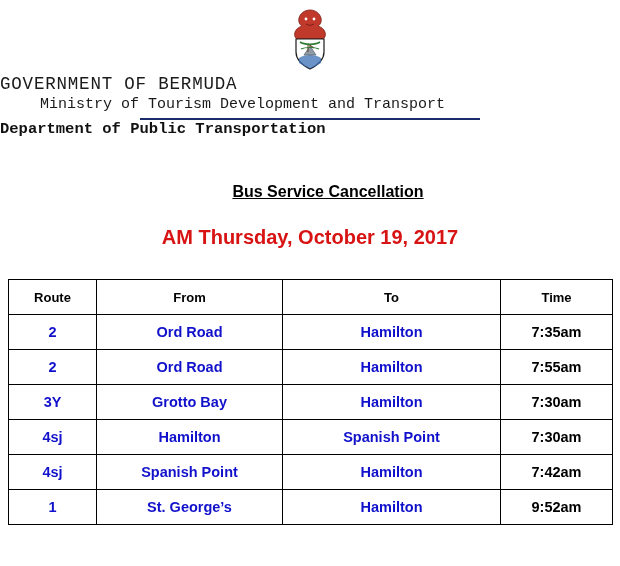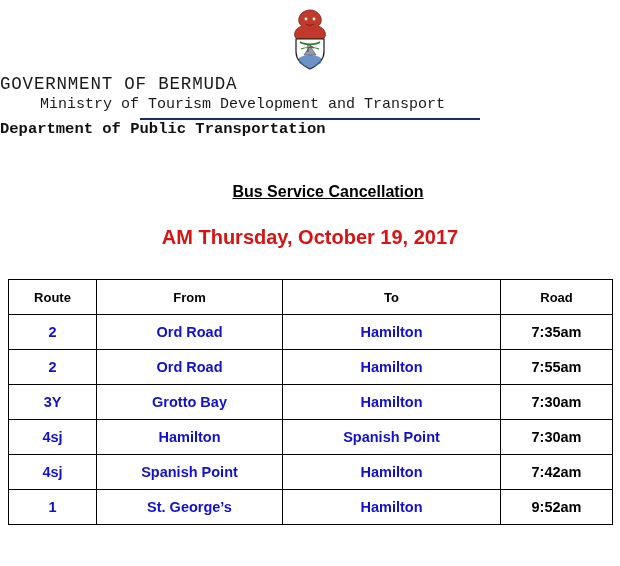--- a/index.html
+++ b/index.html
@@ -163,21 +163,21 @@
         <col class="c-route">
         <col class="c-from">
         <col class="c-to">
         <col class="c-time">
       </colgroup>
       <thead>
         <tr>
           <th>Route</th>
           <th>From</th>
           <th>To</th>
-          <th>Road</th>
+          <th>Time</th>
         </tr>
       </thead>
       <tbody id="table-body">
           <tr>
             <td class="cell-route">2</td>
             <td class="cell-from">Ord Road</td>
             <td class="cell-to">Hamilton</td>
             <td class="cell-time">7:35am</td>
           </tr>
           <tr>

